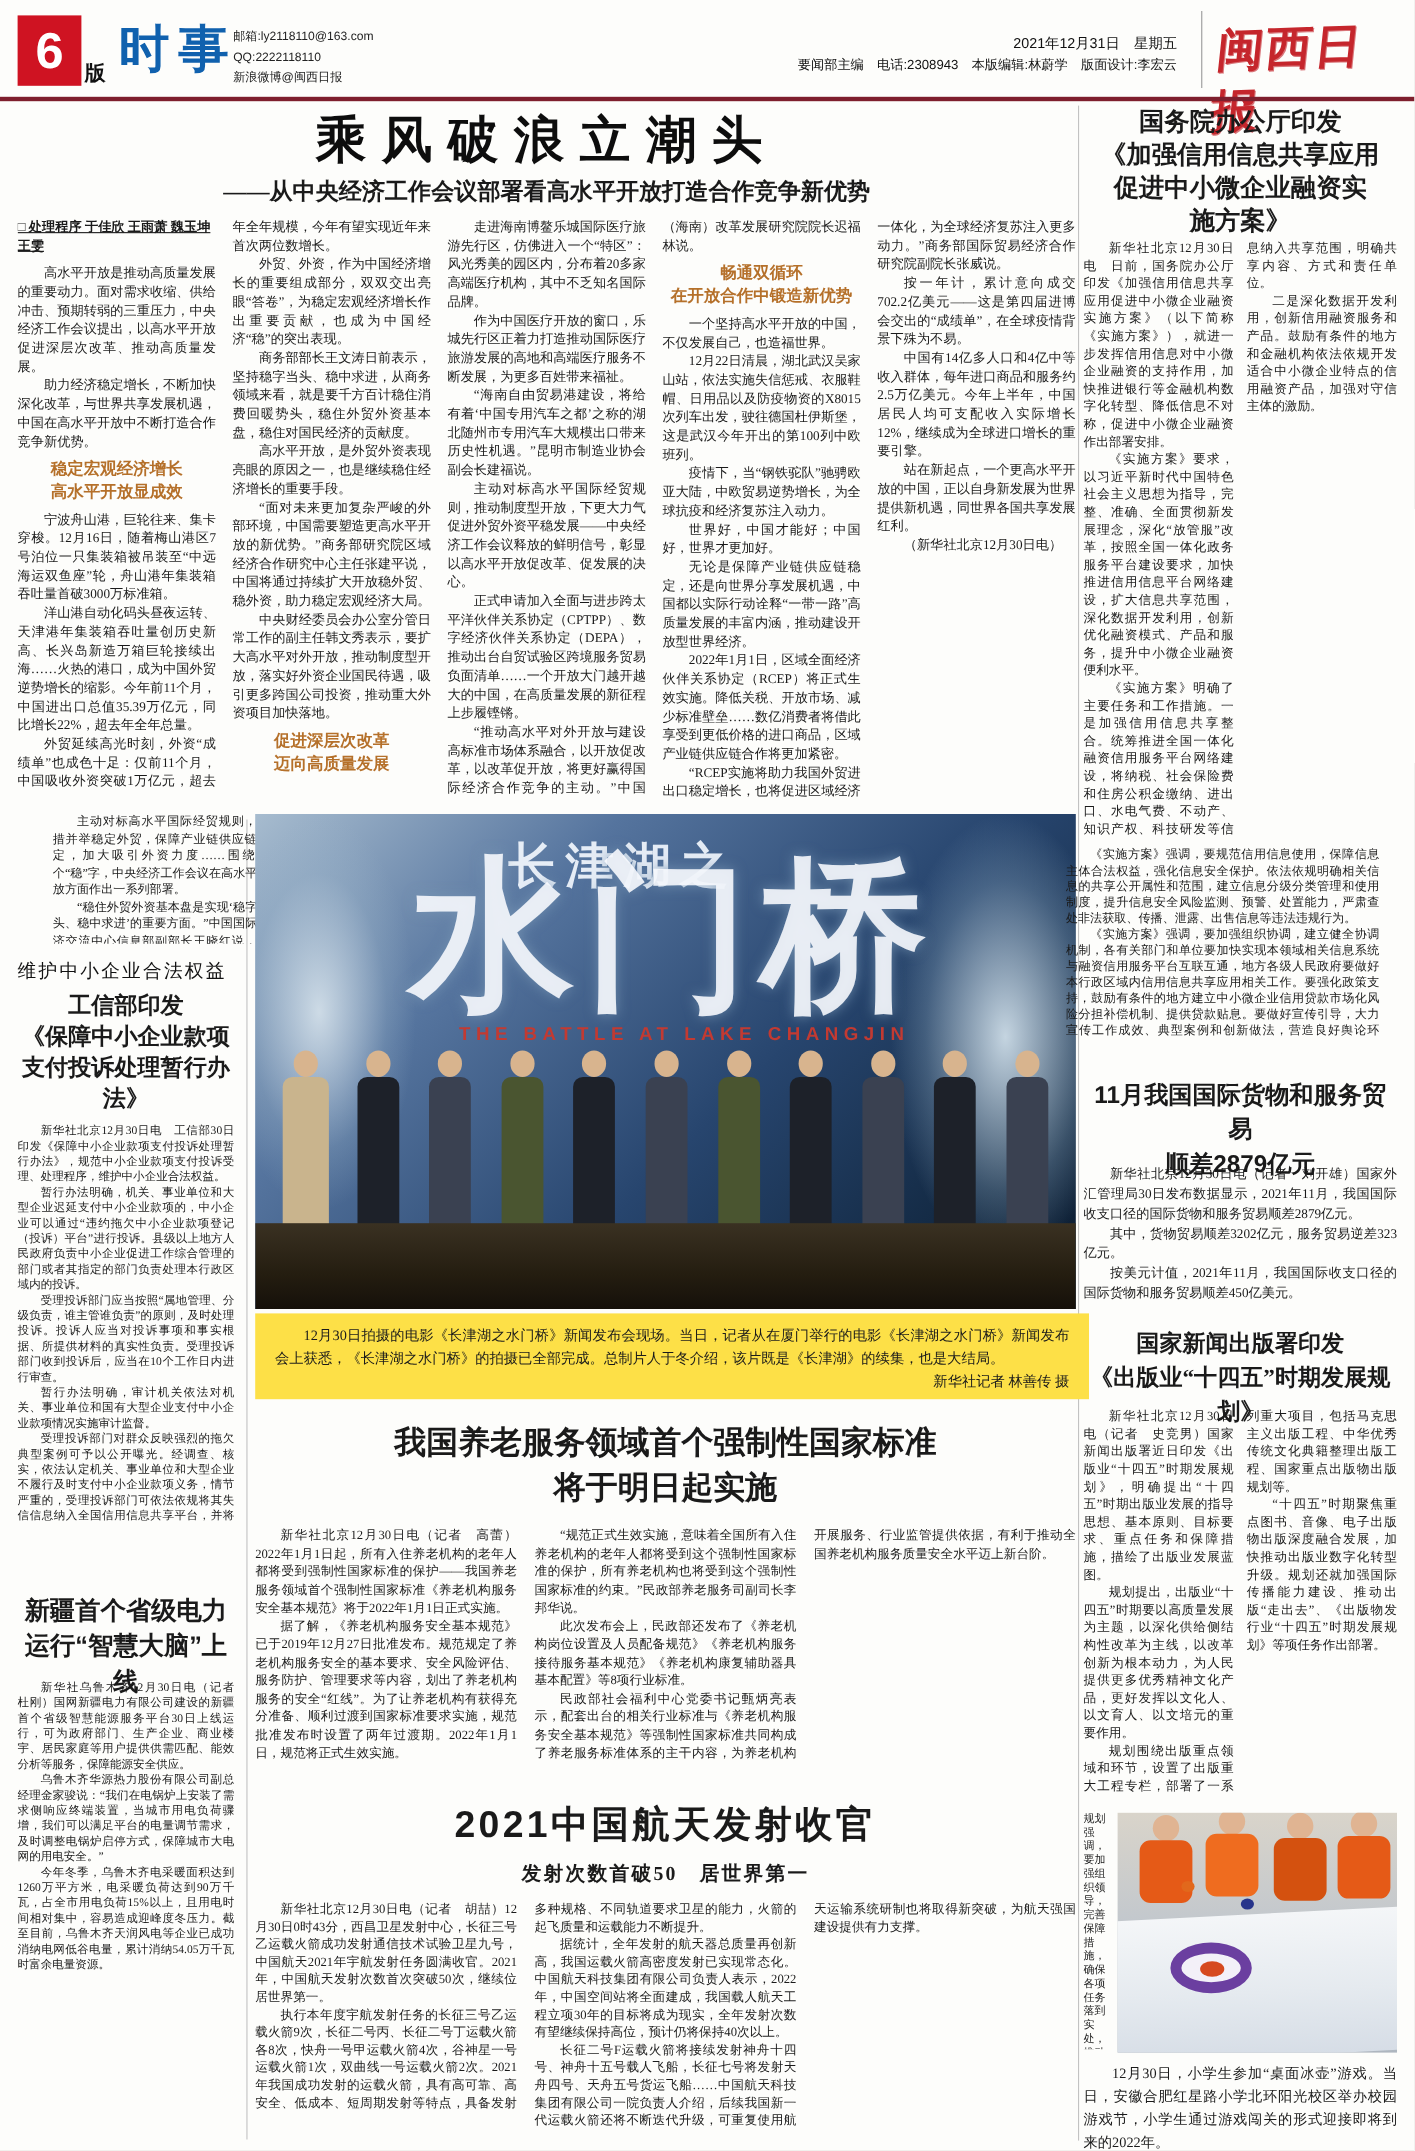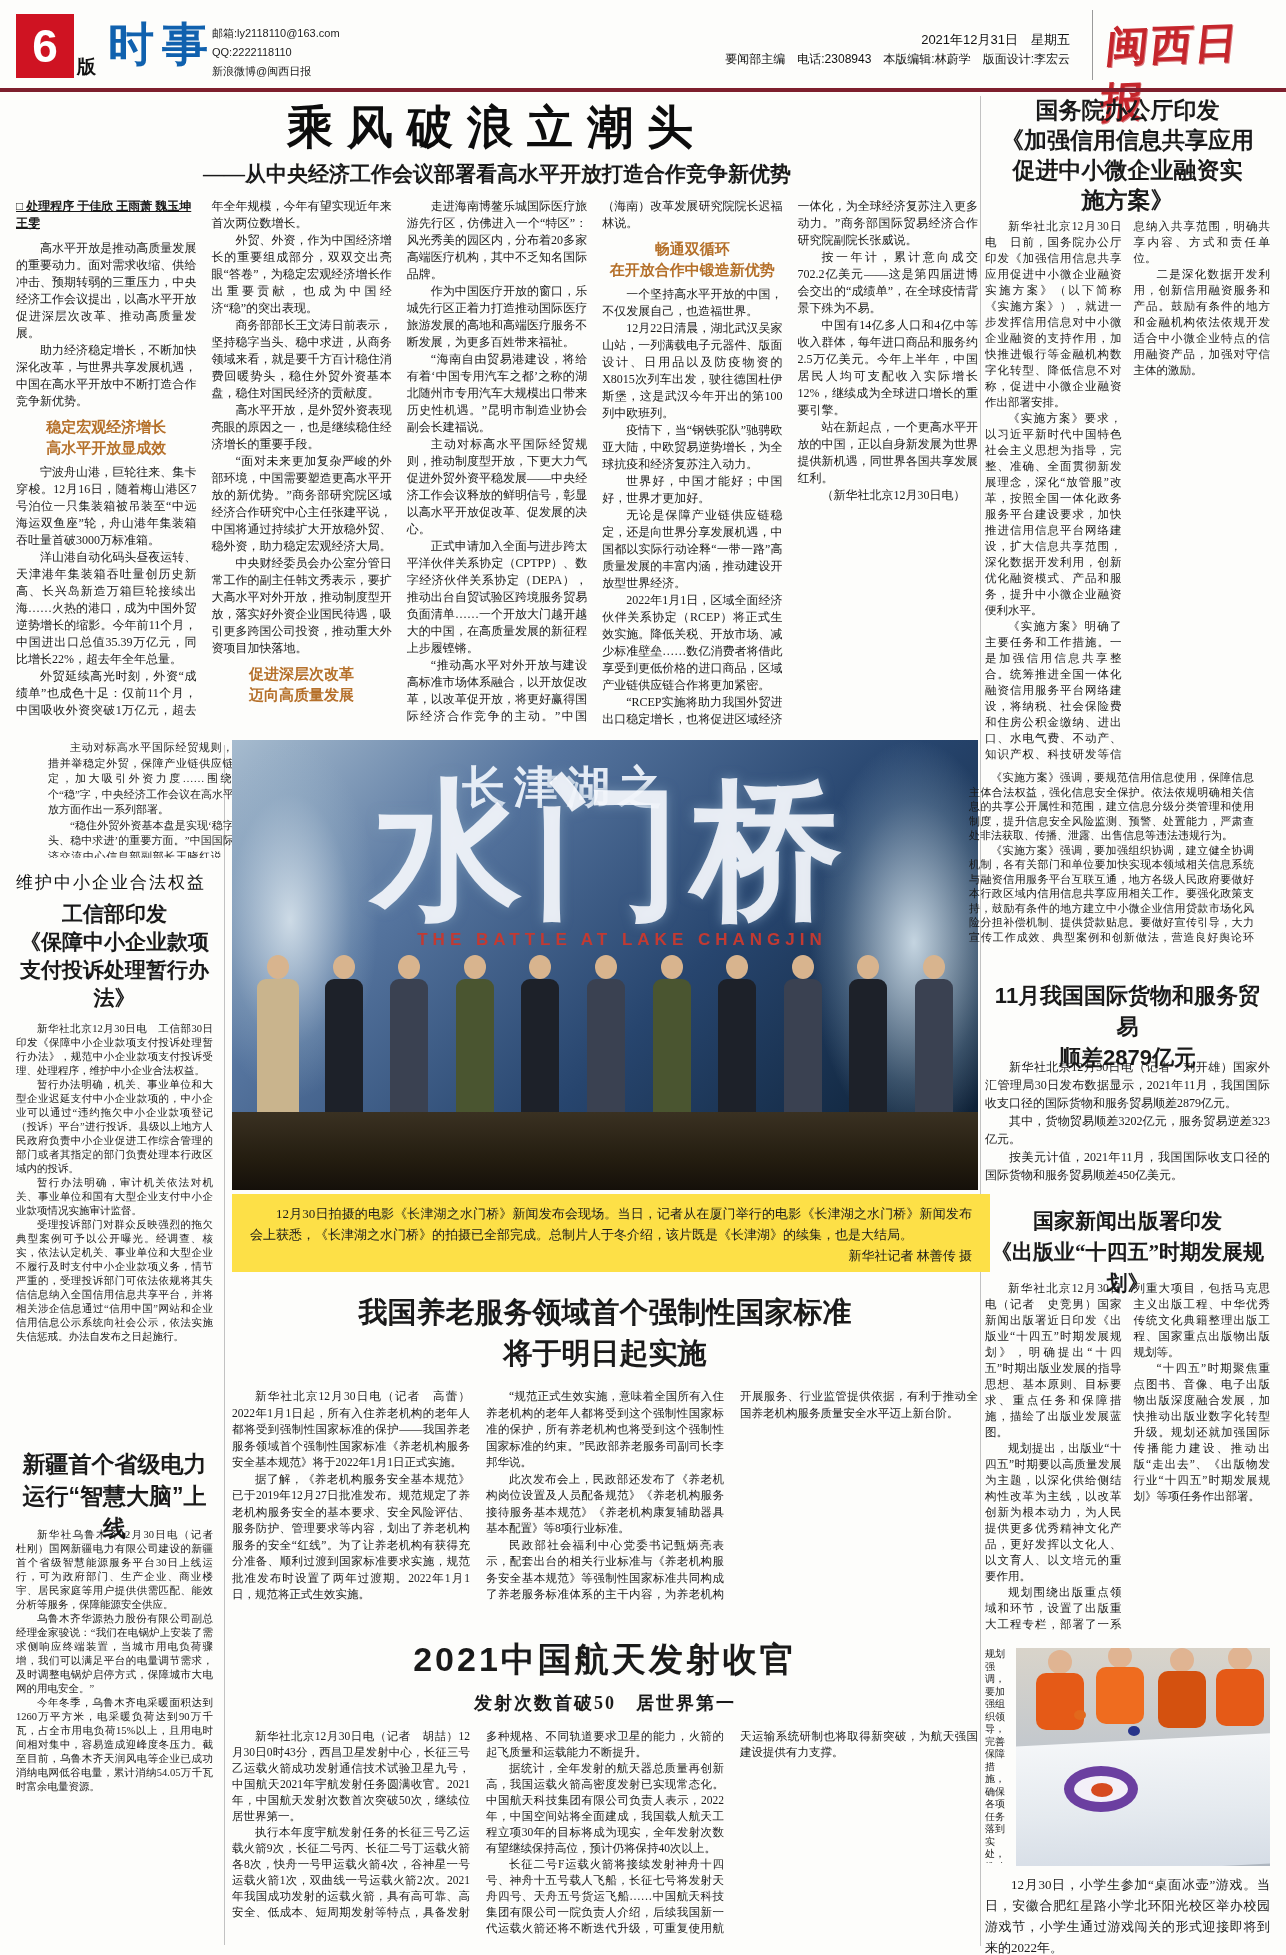--- a/index.html
+++ b/index.html
@@ -166,21 +166,21 @@
 迈向高质量发展</div>
         <div class="para">走进海南博鳌乐城国际医疗旅游先行区，仿佛进入一个“特区”：风光秀美的园区内，分布着20多家高端医疗机构，其中不乏知名国际品牌。</div>
         <div class="para">作为中国医疗开放的窗口，乐城先行区正着力打造推动国际医疗旅游发展的高地和高端医疗服务不断发展，为更多百姓带来福祉。</div>
         <div class="para">“海南自由贸易港建设，将给有着‘中国专用汽车之都’之称的湖北随州市专用汽车大规模出口带来历史性机遇。”昆明市制造业协会副会长建福说。</div>
         <div class="para">主动对标高水平国际经贸规则，推动制度型开放，下更大力气促进外贸外资平稳发展——中央经济工作会议释放的鲜明信号，彰显以高水平开放促改革、促发展的决心。</div>
         <div class="para">正式申请加入全面与进步跨太平洋伙伴关系协定（CPTPP）、数字经济伙伴关系协定（DEPA），推动出台自贸试验区跨境服务贸易负面清单……一个开放大门越开越大的中国，在高质量发展的新征程上步履铿锵。</div>
         <div class="para">“推动高水平对外开放与建设高标准市场体系融合，以开放促改革，以改革促开放，将更好赢得国际经济合作竞争的主动。”中国（海南）改革发展研究院院长迟福林说。</div>
         <div class="colhead">畅通双循环
 在开放合作中锻造新优势</div>
         <div class="para">一个坚持高水平开放的中国，不仅发展自己，也造福世界。</div>
-        <div class="para">12月22日清晨，湖北武汉吴家山站，一列满载电子元器件、版面设计、日用品以及防疫物资的X8015次列车出发，驶往德国杜伊斯堡，这是武汉今年开出的第100列中欧班列。</div>
+        <div class="para">12月22日清晨，湖北武汉吴家山站，依法实施失信惩戒、衣服鞋帽、日用品以及防疫物资的X8015次列车出发，驶往德国杜伊斯堡，这是武汉今年开出的第100列中欧班列。</div>
         <div class="para">疫情下，当“钢铁驼队”驰骋欧亚大陆，中欧贸易逆势增长，为全球抗疫和经济复苏注入动力。</div>
         <div class="para">世界好，中国才能好；中国好，世界才更加好。</div>
         <div class="para">无论是保障产业链供应链稳定，还是向世界分享发展机遇，中国都以实际行动诠释“一带一路”高质量发展的丰富内涵，推动建设开放型世界经济。</div>
         <div class="para">2022年1月1日，区域全面经济伙伴关系协定（RCEP）将正式生效实施。降低关税、开放市场、减少标准壁垒……数亿消费者将借此享受到更低价格的进口商品，区域产业链供应链合作将更加紧密。</div>
         <div class="para">“RCEP实施将助力我国外贸进出口稳定增长，也将促进区域经济一体化，为全球经济复苏注入更多动力。”商务部国际贸易经济合作研究院副院长张威说。</div>
         <div class="para">按一年计，累计意向成交702.2亿美元——这是第四届进博会交出的“成绩单”，在全球疫情背景下殊为不易。</div>
         <div class="para">中国有14亿多人口和4亿中等收入群体，每年进口商品和服务约2.5万亿美元。今年上半年，中国居民人均可支配收入实际增长12%，继续成为全球进口增长的重要引擎。</div>
         <div class="para">站在新起点，一个更高水平开放的中国，正以自身新发展为世界提供新机遇，同世界各国共享发展红利。</div>
         <div class="para">（新华社北京12月30日电）</div>
       </div>
@@ -189,20 +189,21 @@
       <div class="para">主动对标高水平国际经贸规则，多措并举稳定外贸，保障产业链供应链稳定，加大吸引外资力度……围绕一个“稳”字，中央经济工作会议在高水平开放方面作出一系列部署。</div>
       <div class="para">“稳住外贸外资基本盘是实现‘稳字当头、稳中求进’的重要方面。”中国国际经济交流中心信息部副部长王晓红说，外贸外资稳住了，不仅能拉动经济增长，还有助于稳定就业和产业链供应链，从而为稳定宏观经济大局发挥重要作用。</div>
     </div>
 
   <div class="kicker">维护中小企业合法权益</div>
   <div class="gx-title">工信部印发
 《保障中小企业款项支付投诉处理暂行办法》</div>
   <div class="gx-body">
       <div class="para">新华社北京12月30日电　工信部30日印发《保障中小企业款项支付投诉处理暂行办法》，规范中小企业款项支付投诉受理、处理程序，维护中小企业合法权益。</div>
       <div class="para">暂行办法明确，机关、事业单位和大型企业迟延支付中小企业款项的，中小企业可以通过“违约拖欠中小企业款项登记（投诉）平台”进行投诉。县级以上地方人民政府负责中小企业促进工作综合管理的部门或者其指定的部门负责处理本行政区域内的投诉。</div>
+      <div class="para">受理投诉部门应当按照“属地管理、分级负责，谁主管谁负责”的原则，及时处理投诉。投诉人应当对投诉事项和事实根据、所提供材料的真实性负责。受理投诉部门收到投诉后，应当在10个工作日内进行审查。</div>
       <div class="para">暂行办法明确，审计机关依法对机关、事业单位和国有大型企业支付中小企业款项情况实施审计监督。</div>
       <div class="para">受理投诉部门对群众反映强烈的拖欠典型案例可予以公开曝光。经调查、核实，依法认定机关、事业单位和大型企业不履行及时支付中小企业款项义务，情节严重的，受理投诉部门可依法依规将其失信信息纳入全国信用信息共享平台，并将相关涉企信息通过“信用中国”网站和企业信用信息公示系统向社会公示，依法实施失信惩戒。办法自发布之日起施行。</div>
     </div>
 
   <div class="xj-title">新疆首个省级电力
 运行“智慧大脑”上线</div>
   <div class="xj-body">
       <div class="para">新华社乌鲁木齐12月30日电（记者　杜刚）国网新疆电力有限公司建设的新疆首个省级智慧能源服务平台30日上线运行，可为政府部门、生产企业、商业楼宇、居民家庭等用户提供供需匹配、能效分析等服务，保障能源安全供应。</div>
       <div class="para">乌鲁木齐华源热力股份有限公司副总经理金家骏说：“我们在电锅炉上安装了需求侧响应终端装置，当城市用电负荷骤增，我们可以满足平台的电量调节需求，及时调整电锅炉启停方式，保障城市大电网的用电安全。”</div>
       <div class="para">今年冬季，乌鲁木齐电采暖面积达到1260万平方米，电采暖负荷达到90万千瓦，占全市用电负荷15%以上，且用电时间相对集中，容易造成迎峰度冬压力。截至目前，乌鲁木齐天润风电等企业已成功消纳电网低谷电量，累计消纳54.05万千瓦时富余电量资源。</div>

